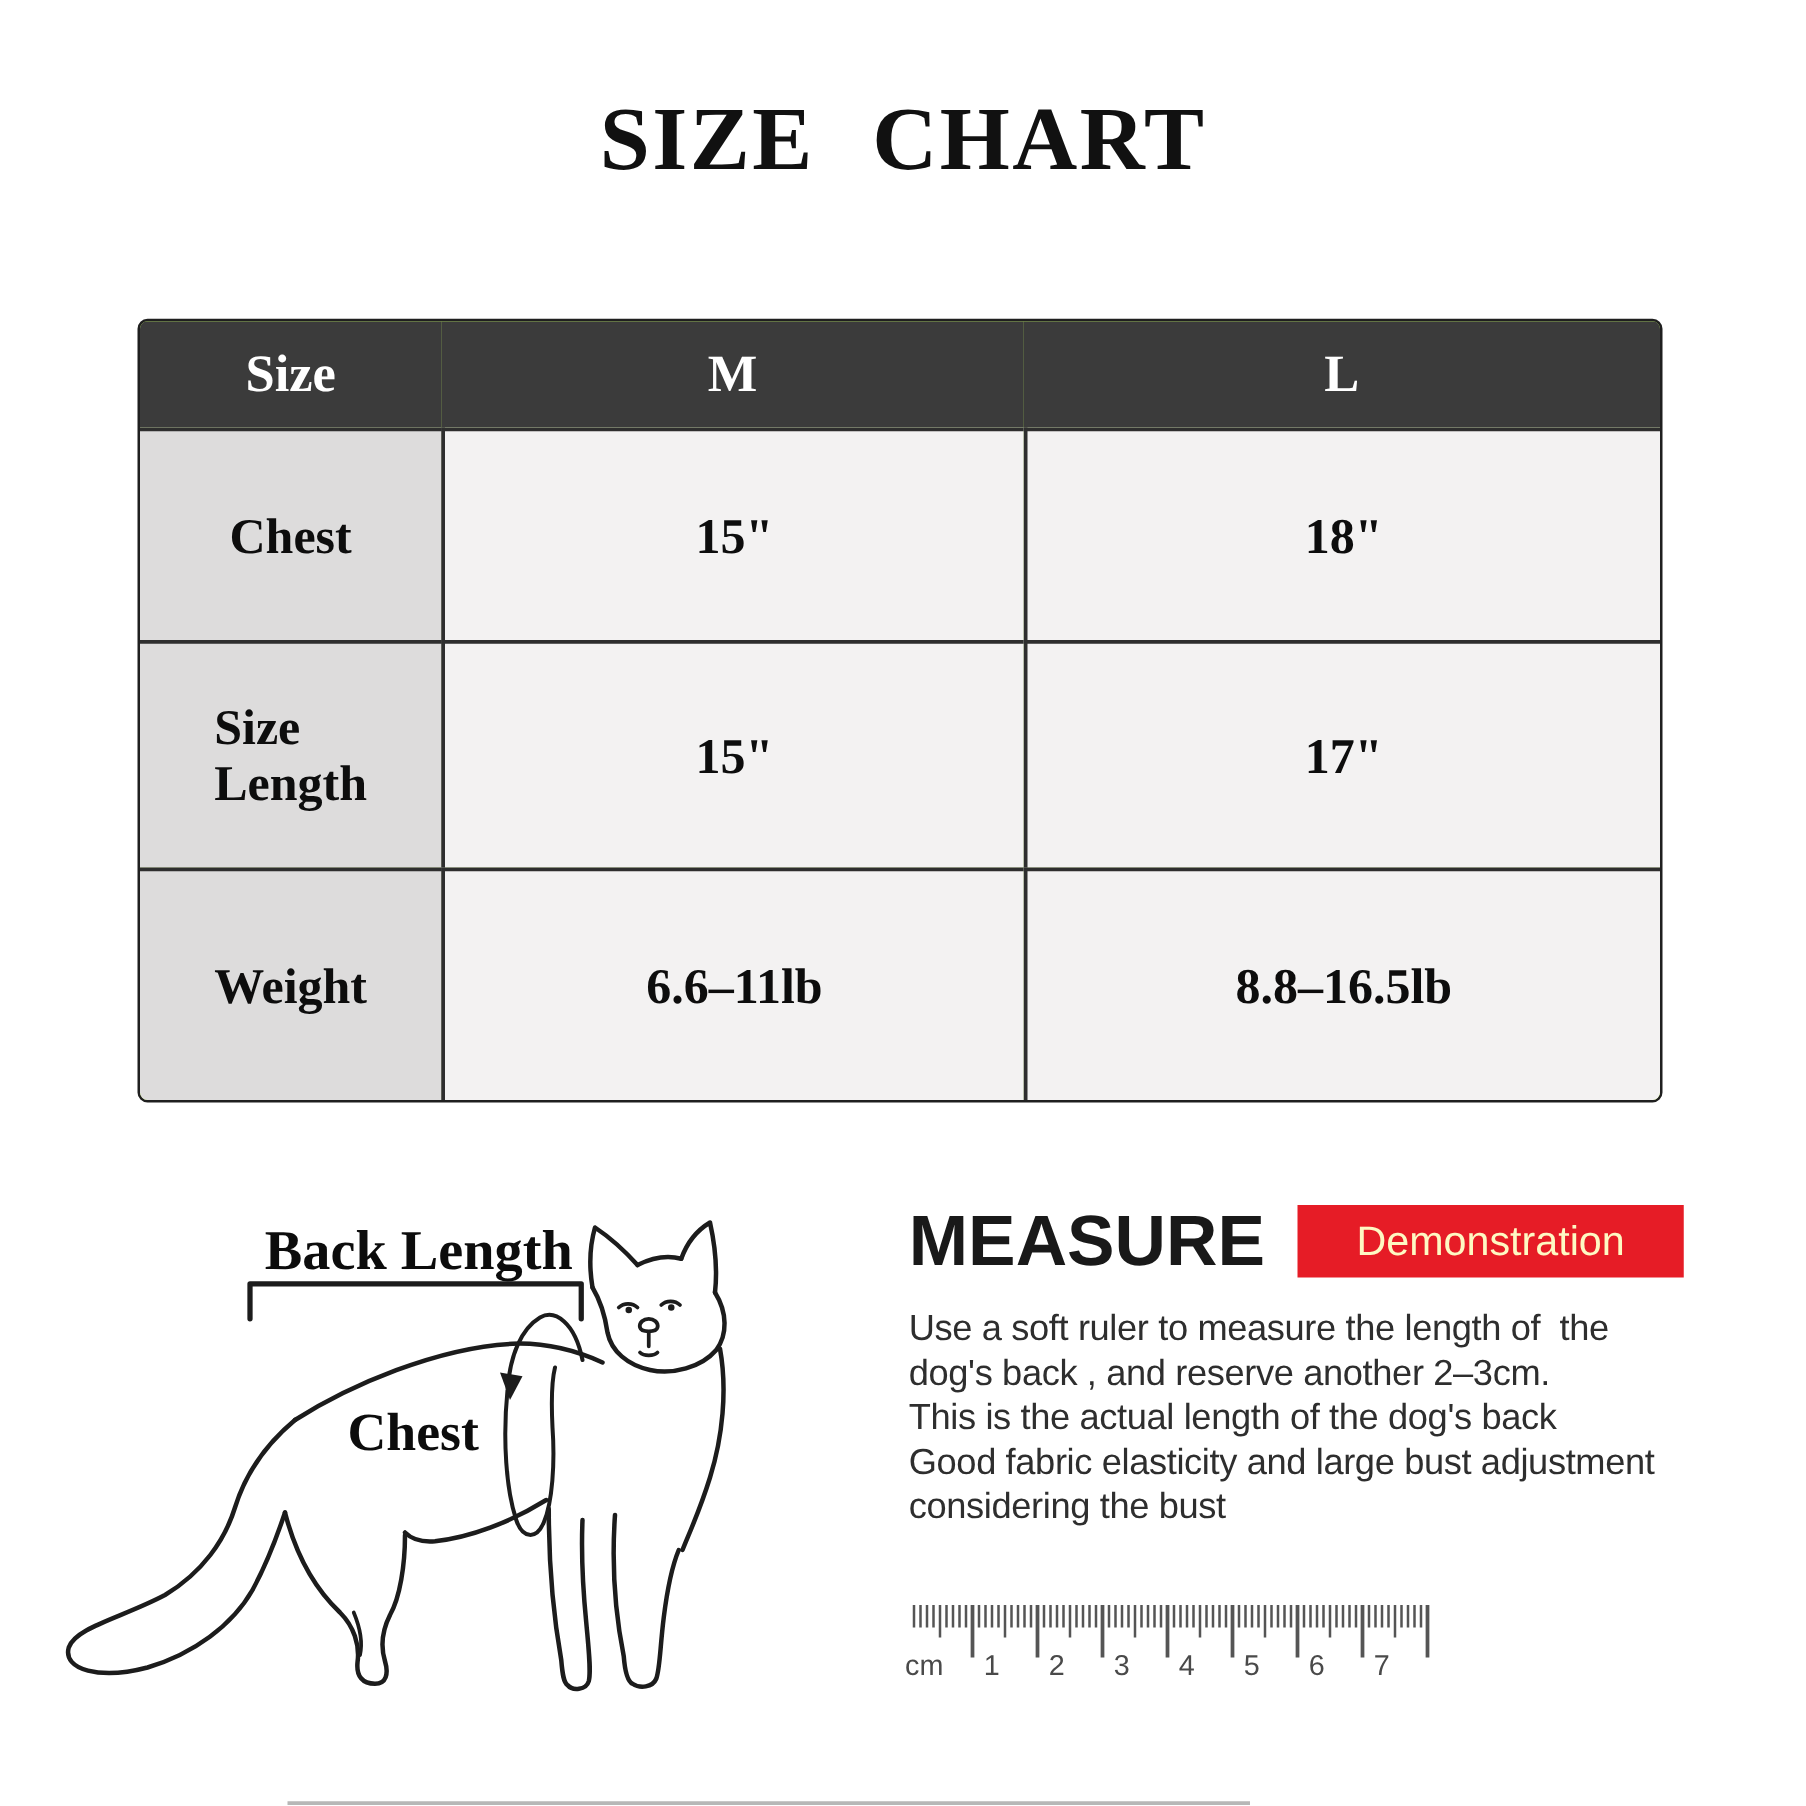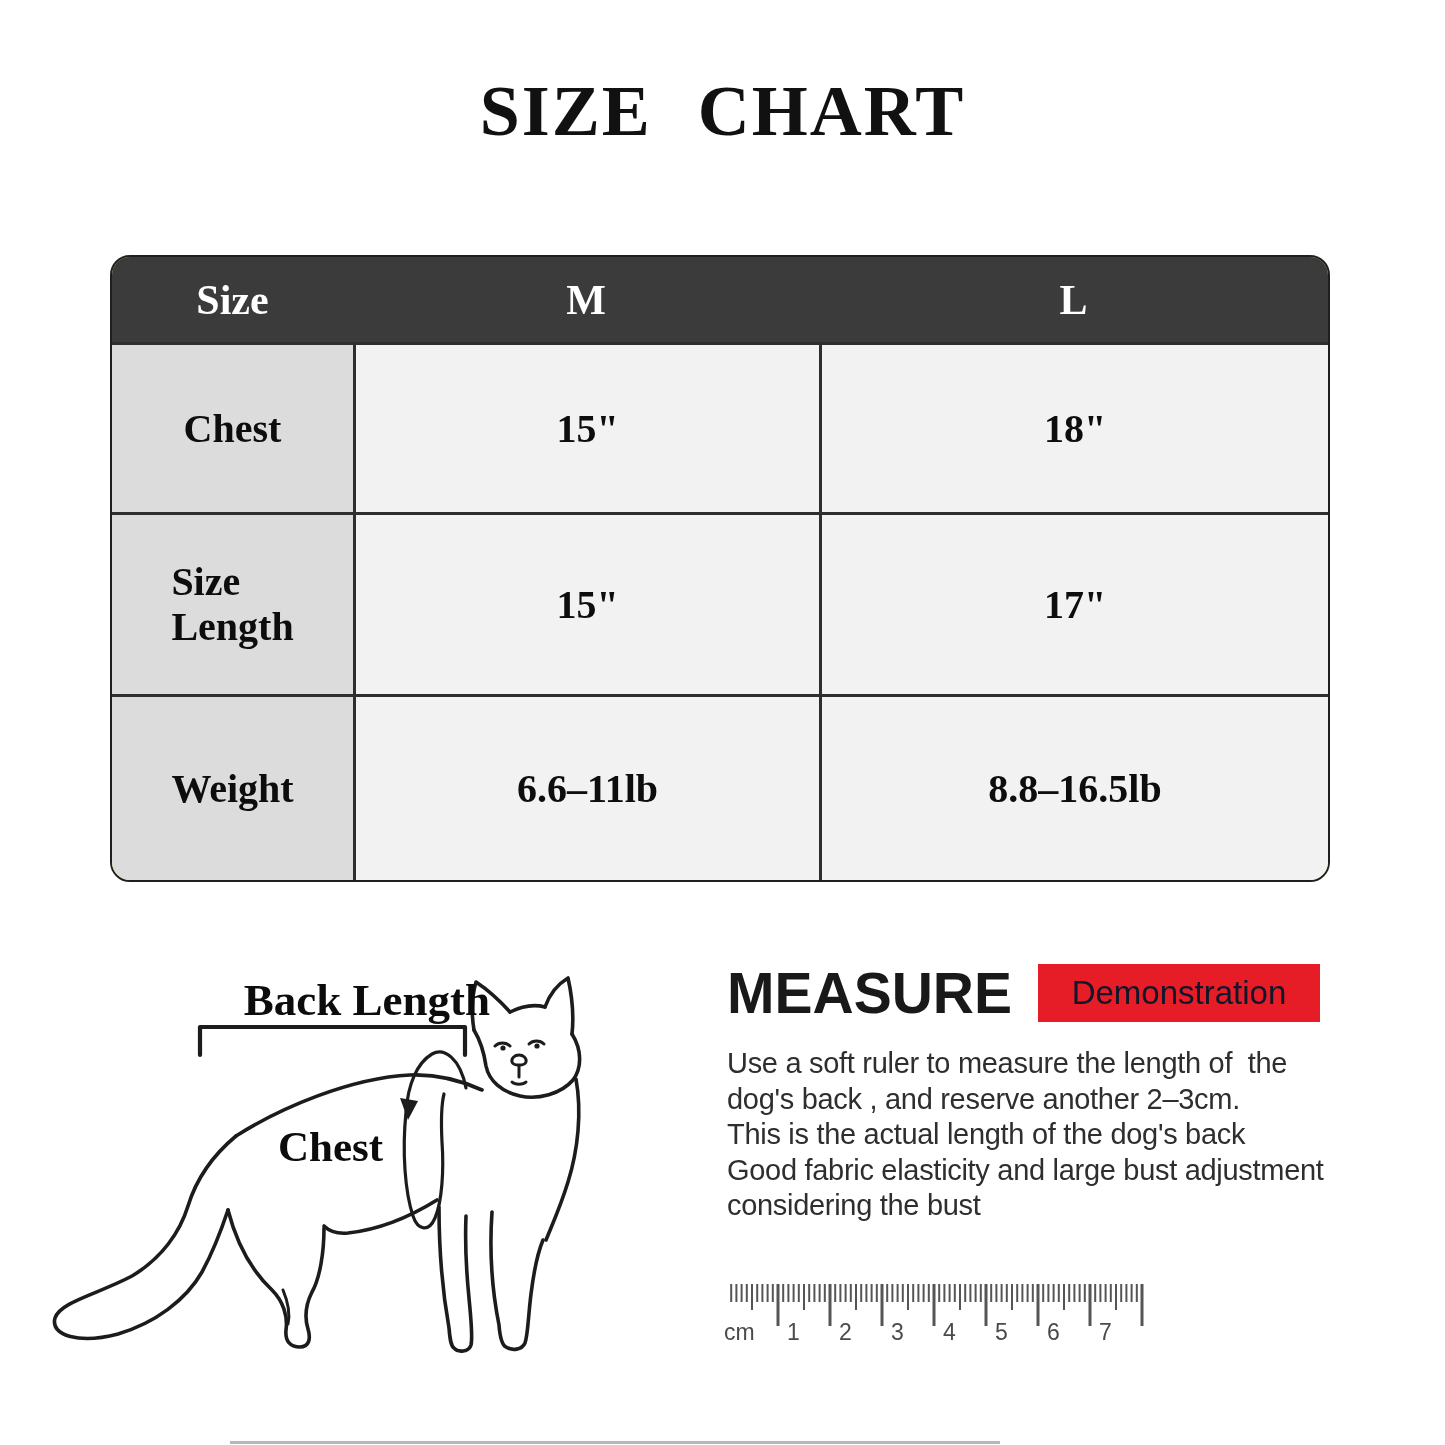--- a/index.html
+++ b/index.html
@@ -8,56 +8,56 @@
     font-family:"Liberation Serif",serif;color:#0d0d0d;
   }
   
   .title{
     position:absolute;left:0;top:70px;width:100%;text-align:center;
     font-size:72px;font-weight:bold;letter-spacing:2px;word-spacing:26px;color:#111;
   }
   
   .size-table{
     position:absolute;left:110px;top:255px;width:1220px;height:627px;
-    border:2px solid #1f1f1f;border-radius:20px;overflow:hidden;background:#bef264;
+    border:2px solid #1f1f1f;border-radius:8px;overflow:hidden;background:#bef264;
     display:grid;box-sizing:border-box;
     grid-template-columns:241px 466px 1fr;
     grid-template-rows:85px 170px 182px 1fr;
   }
   .th{
     background:#3b3b3b;color:#ffffff;display:flex;align-items:center;justify-content:center;
     font-size:42px;font-weight:bold;
   }
   .cell{
     display:flex;align-items:center;justify-content:center;
     font-size:40px;font-weight:bold;border-top:3px solid #2e2e2e;box-sizing:border-box;
   }
   .label-cell{background:#dddcdc;}
   .data-cell{background:#f3f2f2;border-left:3px solid #2e2e2e;}
   .two-line{display:inline-block;text-align:left;line-height:1.12;}
   
   .diagram{position:absolute;left:40px;top:960px;width:640px;height:450px;}
   .diagram svg{position:absolute;left:0;top:0;}
   .bl-label{
-    position:absolute;left:140px;top:14px;width:310px;text-align:right;
+    position:absolute;left:140px;top:14px;width:310px;text-align:center;
     font-size:45px;font-weight:bold;color:#0c0c0c;
   }
   .chest-label{
     position:absolute;left:238px;top:162px;
     font-size:43px;font-weight:bold;color:#0c0c0c;
   }
   
   .measure-head{
     position:absolute;left:727px;top:961px;
     font-family:"Liberation Sans",sans-serif;font-size:57px;font-weight:bold;
     color:#191919;letter-spacing:0px;line-height:64px;
   }
   .measure-badge{
-    position:absolute;left:1038px;top:964px;width:282px;height:58px;
-    background:#e61c26;color:#0f172a;display:flex;align-items:center;justify-content:center;
+    position:absolute;left:1038px;top:964px;width:309px;height:58px;
+    background:#e61c26;color:#fef9c3;display:flex;align-items:center;justify-content:center;
     font-family:"Liberation Sans",sans-serif;font-size:33px;
   }
   .measure-text{
     position:absolute;left:727px;top:1046px;
     font-family:"Liberation Sans",sans-serif;font-size:29px;line-height:35.6px;
     color:#2e2e2e;letter-spacing:-0.3px;
   }
   .measure-text div{white-space:pre;}
   
   .ruler{position:absolute;left:724px;top:1282px;width:430px;height:70px;}

